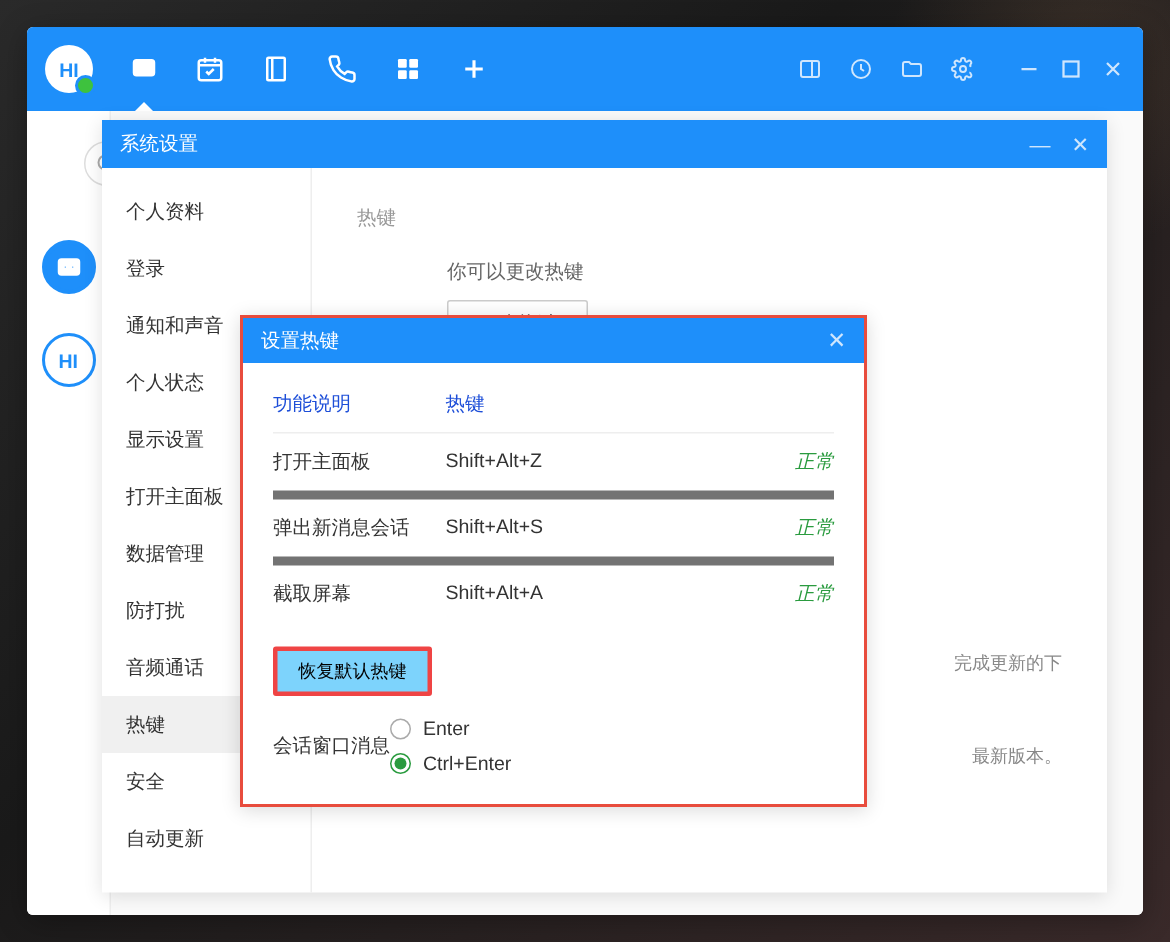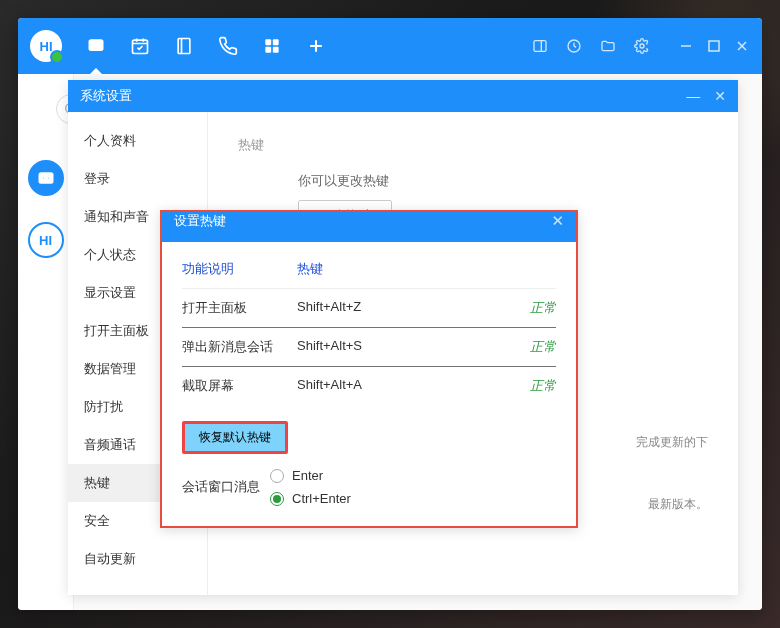--- a/index.html
+++ b/index.html
@@ -43,32 +43,32 @@
 .sb-item.active { background: #f0f0f0; }
 .settings-content { flex: 1; padding: 24px 30px; font-size: 13px; color: #666; }
 .sc-label { color: #999; font-size: 13px; }
 .sc-row { margin-top: 18px; margin-left: 60px; }
 .sc-text { color: #666; margin-bottom: 10px; }
 .sc-btn { padding: 6px 20px; border: 1px solid #ccc; background: #fff; font-size: 13px; cursor: pointer; border-radius: 2px; }
 .sc-note { margin-top: 200px; color: #888; font-size: 12px; line-height: 1.8; }
 
 
 .hotkey-dialog { position: absolute; left: 160px; top: 210px; width: 418px; background: #fff; border: 2px solid #e84c3d; box-shadow: 0 2px 12px rgba(0,0,0,0.15); }
-.hk-header { height: 30px; background: #1e8ffa; color: #fff; display: flex; align-items: flex-start; padding: 0 12px; font-size: 13px; }
+.hk-header { height: 30px; background: #1e8ffa; color: #fff; display: flex; align-items: center; padding: 0 12px; font-size: 13px; }
 .hk-close { margin-left: auto; cursor: pointer; color: #cfe6fd; font-size: 15px; }
 .hk-body { padding: 18px 20px 20px; }
 .hk-table-head { display: flex; color: #1d4ed8; font-size: 13px; padding-bottom: 10px; }
 .hk-col1 { width: 115px; }
 .hk-col2 { flex: 1; }
 .hk-col3 { width: 50px; text-align: right; font-style: italic; }
-.hk-row { display: flex; padding: 10px 0; font-size: 13px; color: #333; border-top: 1px solid #737373; }
+.hk-row { display: flex; padding: 10px 0; font-size: 13px; color: #333; border-top: 6px solid #737373; }
 .hk-row:first-of-type { border-top: 1px solid #eee; }
 .hk-status { color: #2a9b3f; }
 .hk-restore { margin-top: 16px; padding: 5px 14px; border: 3px solid #ef4444; background: #7dd3fc; font-size: 12px; cursor: pointer; border-radius: 2px; }
-.hk-send { margin-top: 14px; display: flex; align-items: center; gap: 10px; font-size: 13px; color: #333; }
+.hk-send { margin-top: 14px; display: flex; align-items: center; gap: 0; font-size: 13px; color: #333; }
 .hk-send-opts { display: flex; flex-direction: column; gap: 8px; }
 .radio-row { display: flex; align-items: center; gap: 8px; }
 .radio { width: 14px; height: 14px; border: 1px solid #aaa; border-radius: 50%; display: inline-flex; align-items: center; justify-content: center; cursor: pointer; }
 .radio.checked { border-color: #2a9b3f; }
 .radio.checked::after { content: ""; width: 8px; height: 8px; background: #2a9b3f; border-radius: 50%; }
 </style>
 </head>
 <body>
 
 <div class="bg-image"></div>

